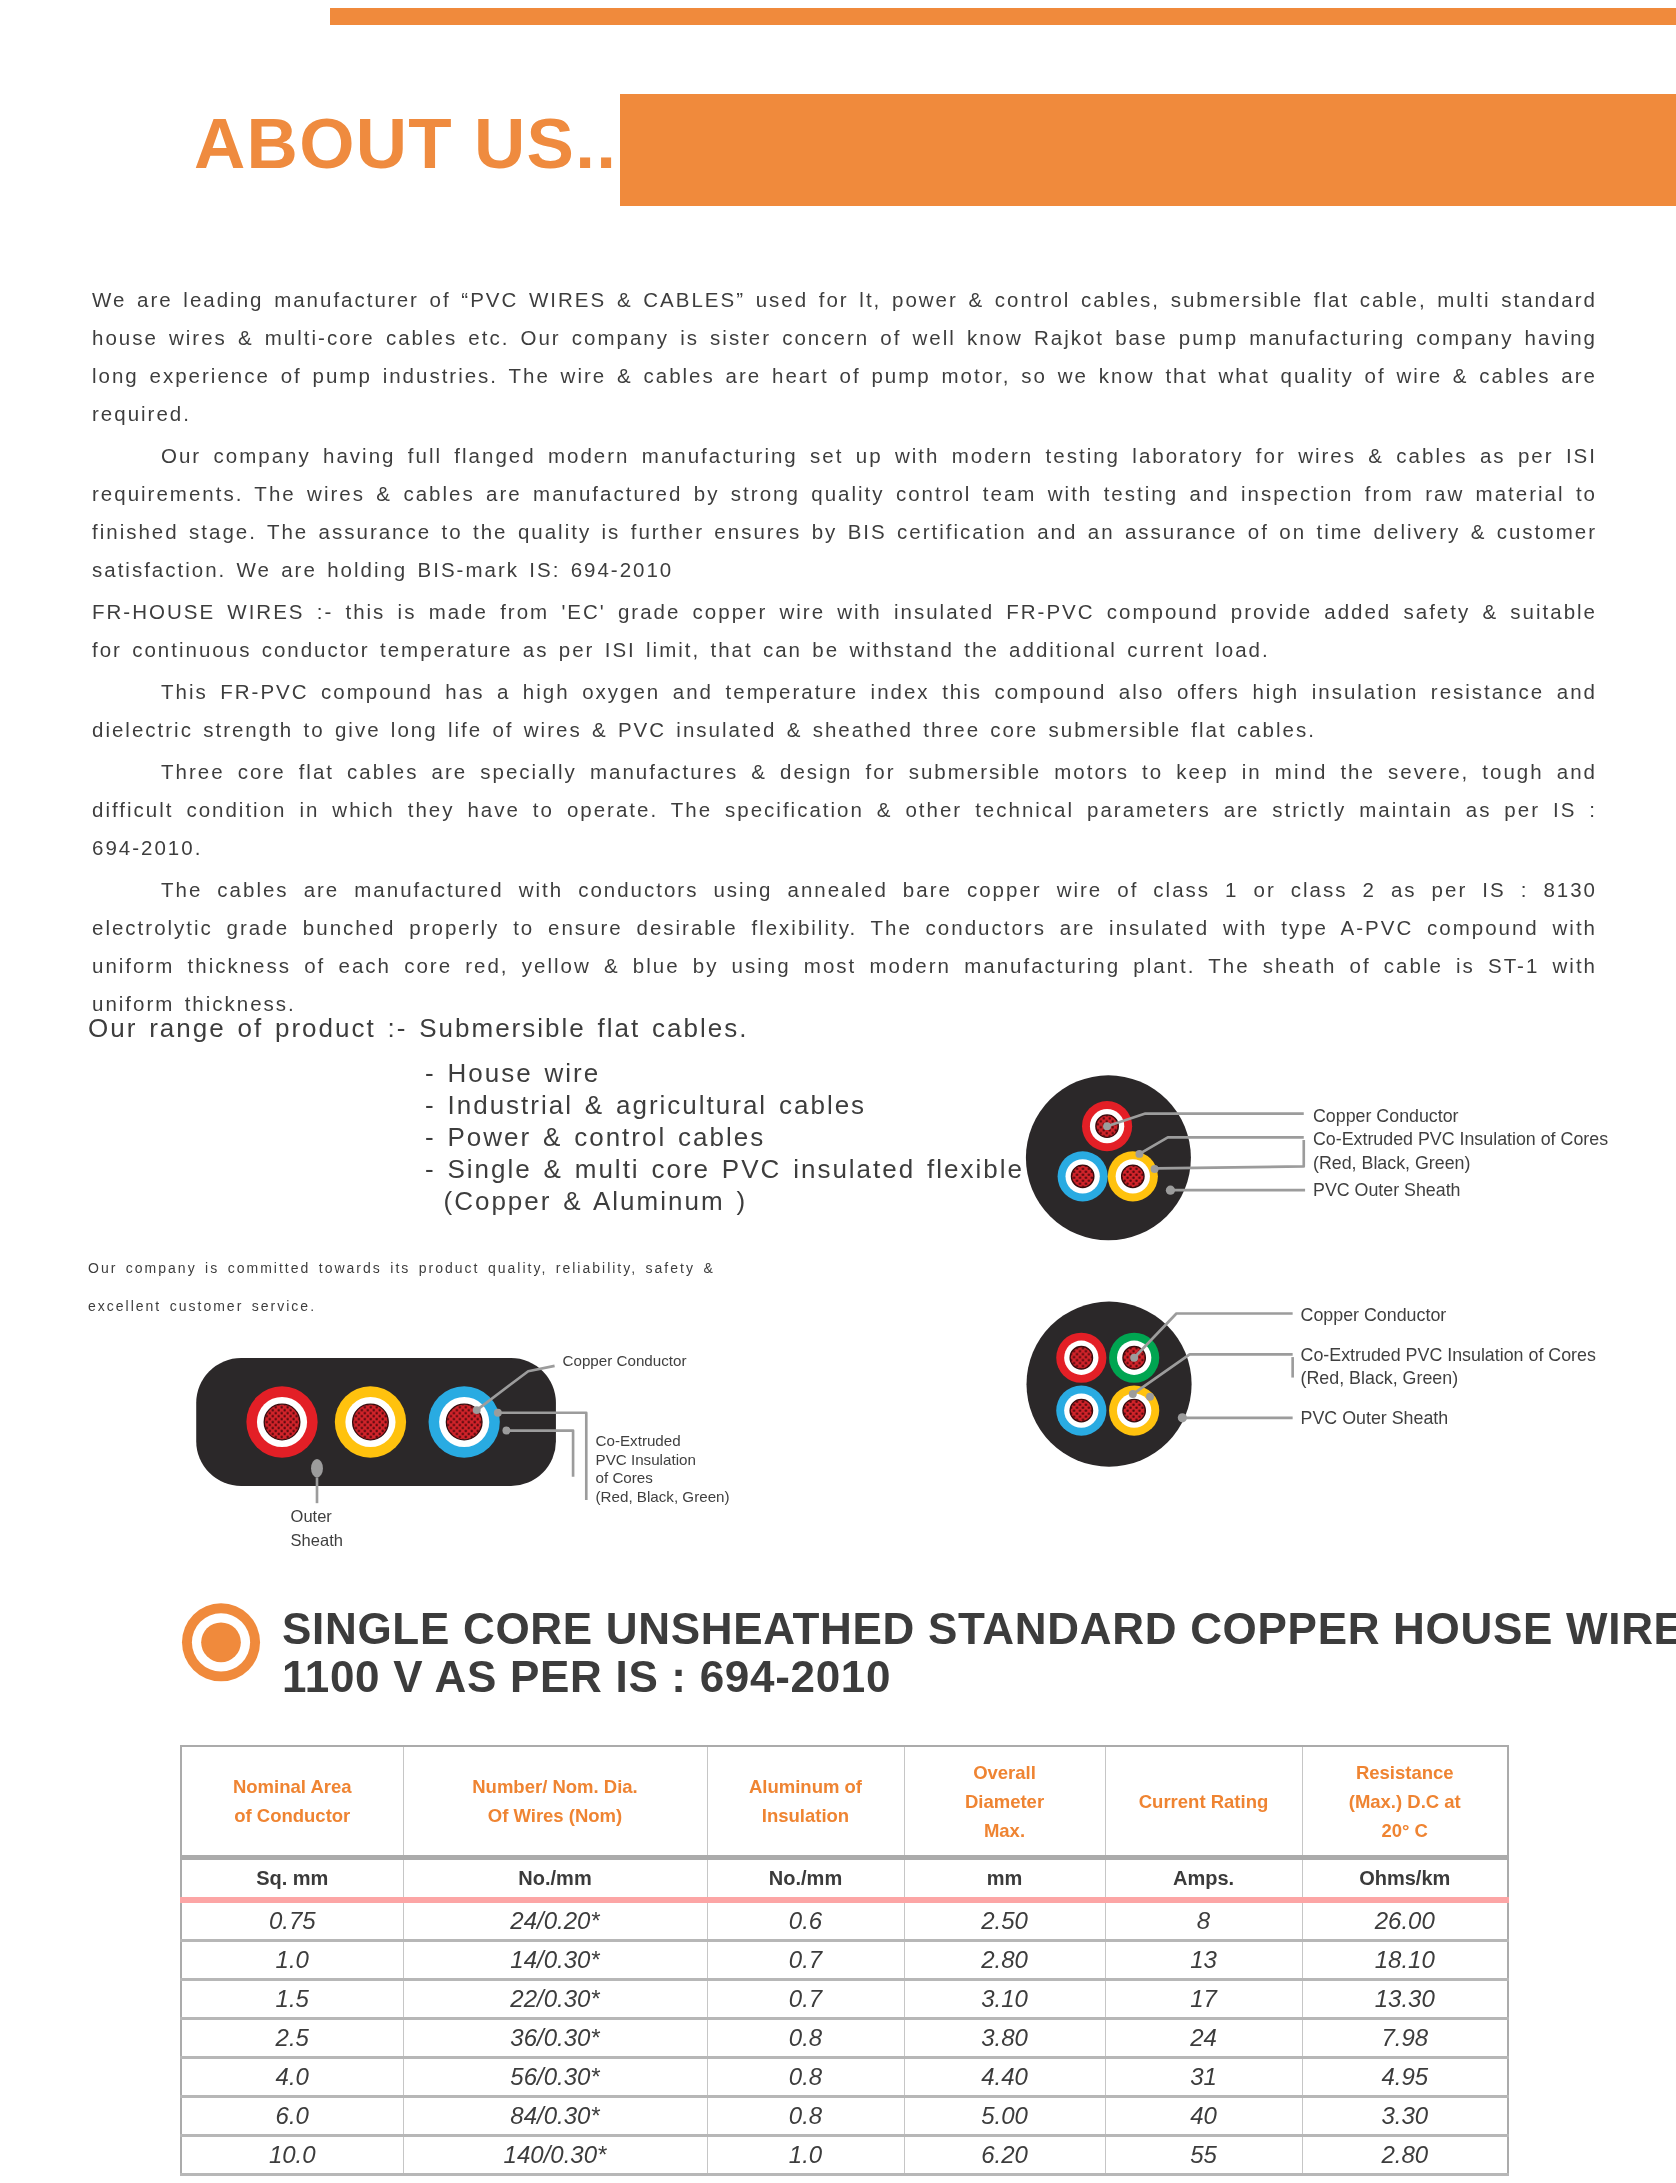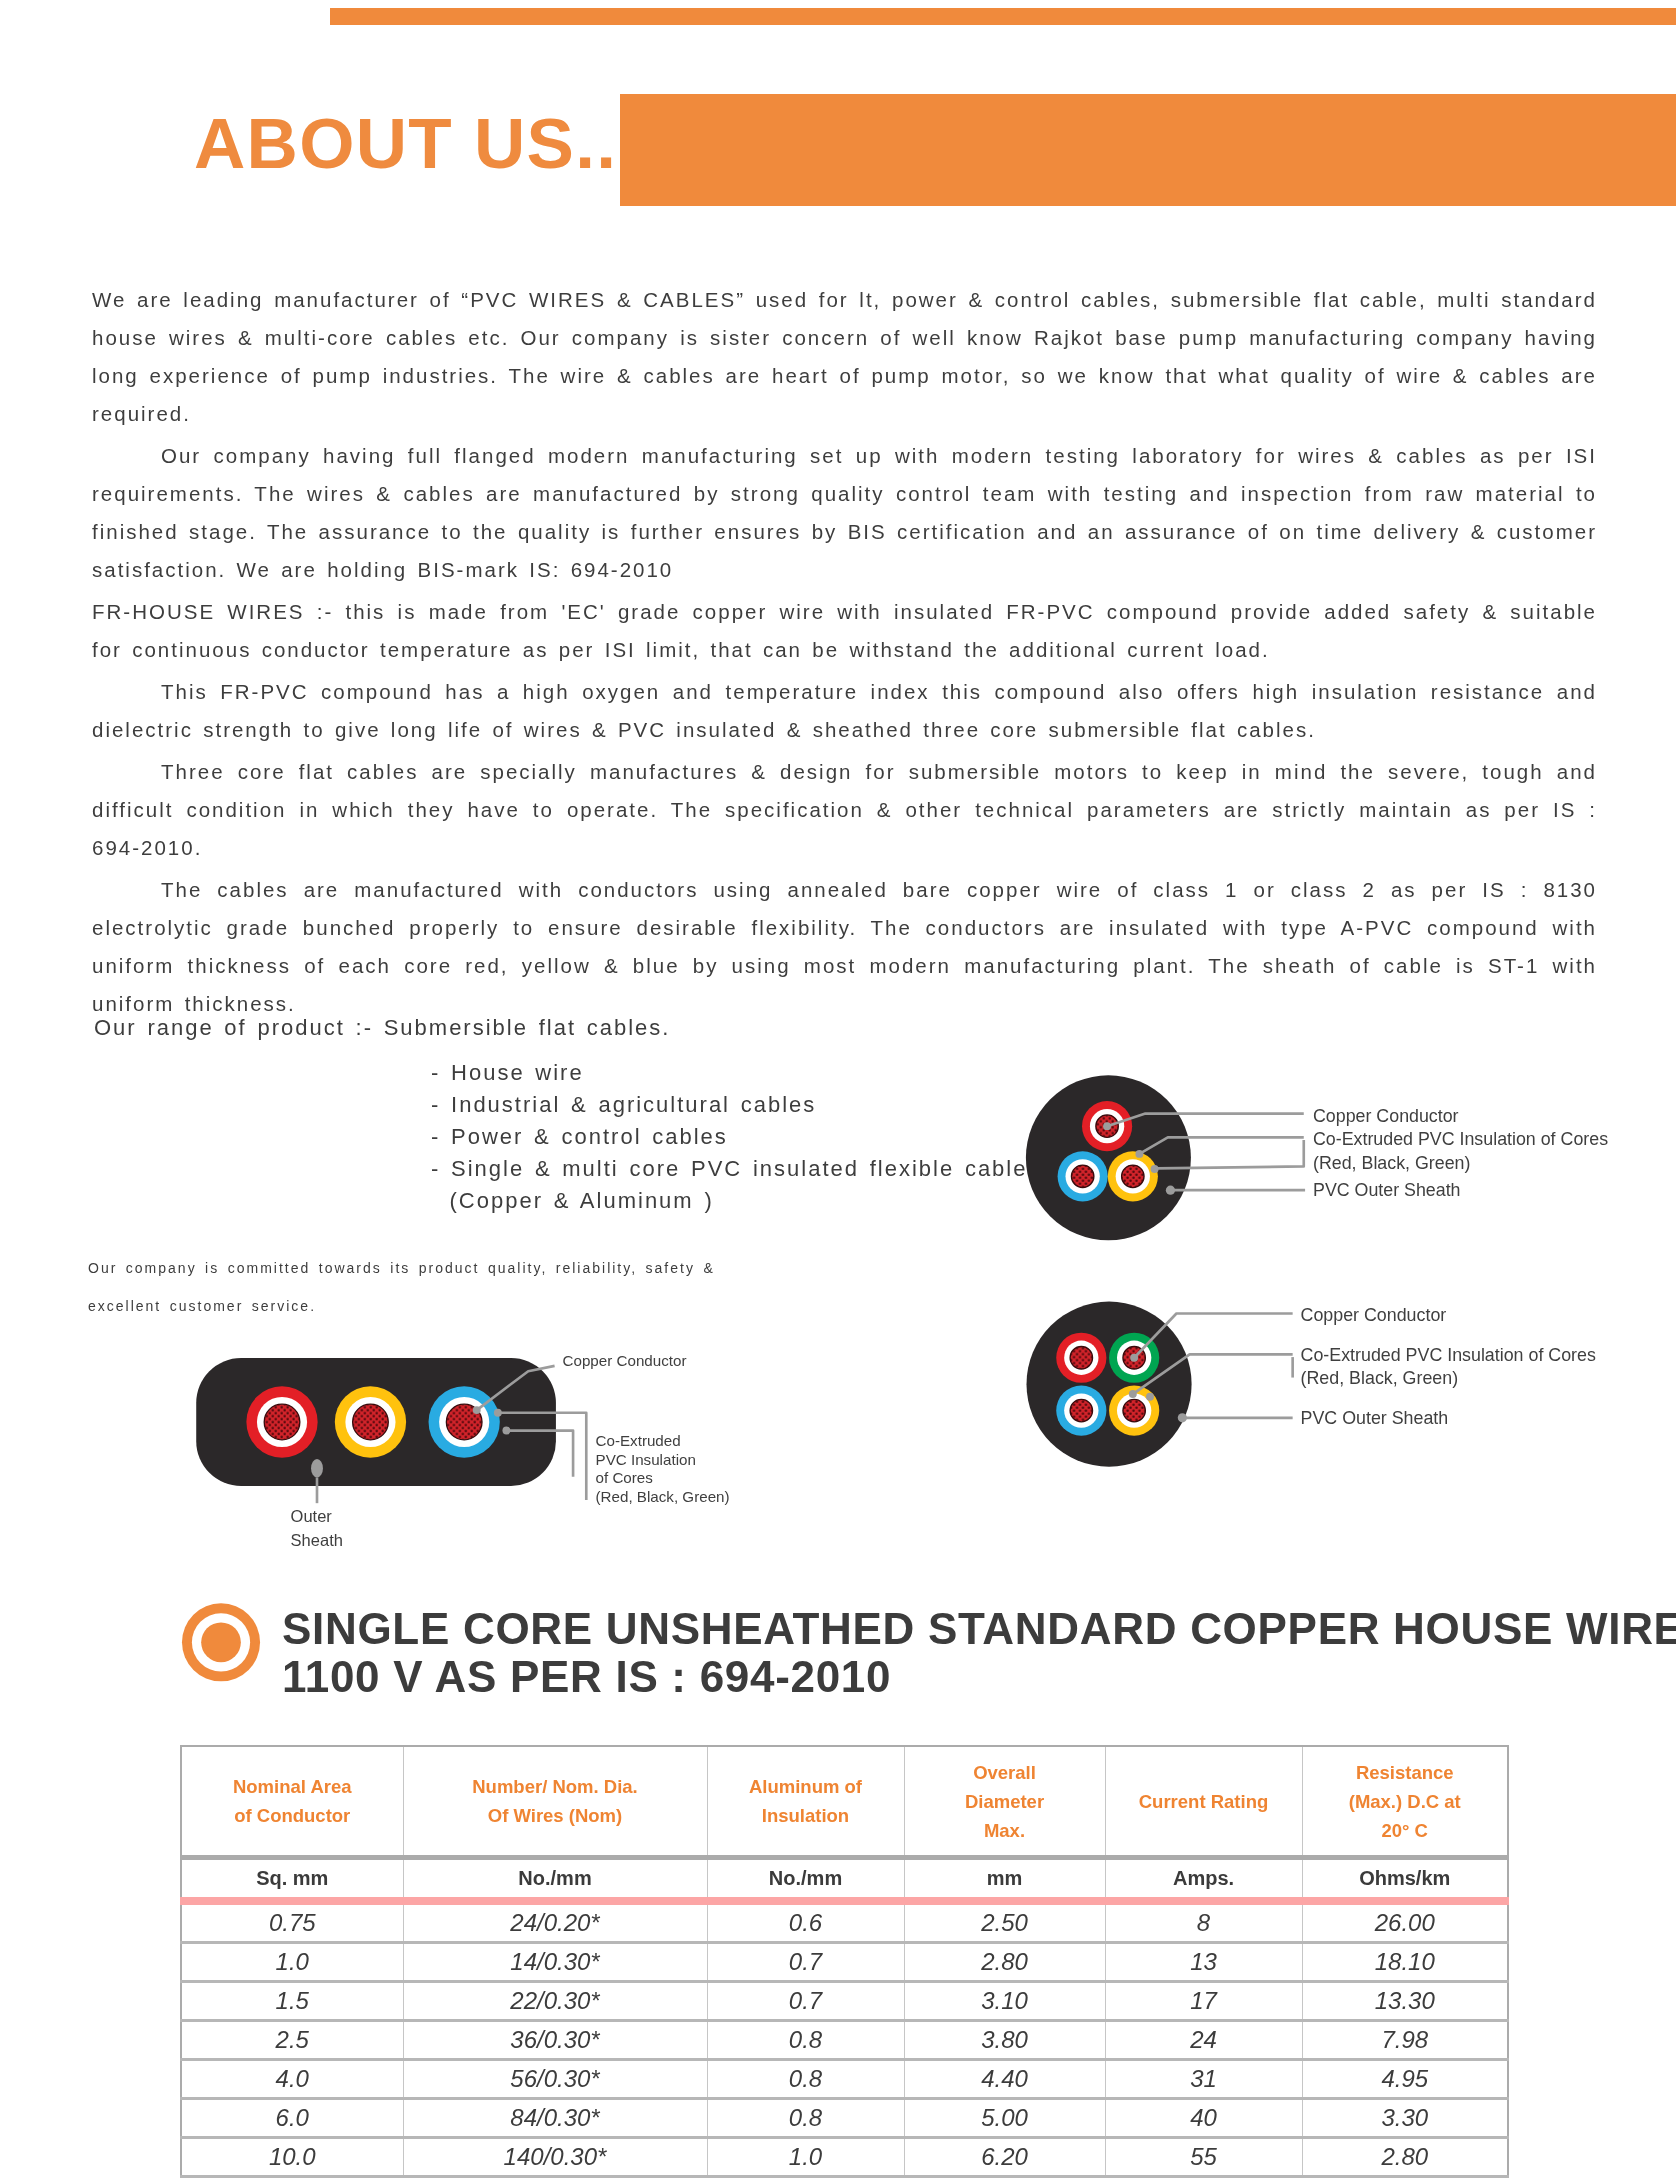--- a/index.html
+++ b/index.html
@@ -18,21 +18,21 @@
   
   .body-copy{
     position:absolute;left:88px;top:277px;width:1513px;
     font-size:20.5px;line-height:38px;letter-spacing:2px;word-spacing:2.6px;
     text-align:justify;color:#3D3D3D;
   }
   .body-copy p{margin:4px;}
   .body-copy p.indent{text-indent:69px;}
 
   .range{
-    position:absolute;left:94px;top:1011px;font-size:22px;letter-spacing:2px;
+    position:absolute;left:88px;top:1011px;font-size:26px;letter-spacing:2px;
     word-spacing:2.6px;color:#3D3D3D;
   }
   .range .intro{line-height:34px;margin:0;}
   .range ul{list-style:none;margin:12px 0 0 337px;padding:0;line-height:32px;}
   .range .note{padding-left:18.5px;}
 
   .commitment{
     position:absolute;left:88px;top:1249px;width:673px;
     font-size:14px;line-height:38px;letter-spacing:2px;word-spacing:2.6px;color:#3D3D3D;
   }
@@ -56,21 +56,21 @@
     position:absolute;left:180px;top:1745px;width:1327px;
     border-collapse:collapse;table-layout:fixed;border:2.6px solid #ABABAB;background:#fff;
   }
   .spec th,.spec td{border-left:1.3px solid #C6C6C6;border-right:1.3px solid #C6C6C6;
     text-align:center;vertical-align:middle;padding:0;}
   .spec thead th{
     color:#EF8432;font-size:18.5px;font-weight:bold;white-space:pre-line;
     line-height:29px;height:108px;border-bottom:5.3px solid #ABABAB;
   }
   .spec tr.units td{font-size:20px;font-weight:bold;color:#3B3B3B;height:37px;
-    border-bottom:8px solid #fca5a5;}
+    border-bottom:6px solid #fca5a5;}
   .spec tbody td.val{font-size:24px;color:#3C3C3C;height:36px;border-bottom:3.3px solid #B7B7B7;font-style:italic;}
 </style>
 </head>
 <body>
 
 <div class="page">
 
   <div class="top-strip"></div>
 
   <div class="about-title">ABOUT US...</div>

